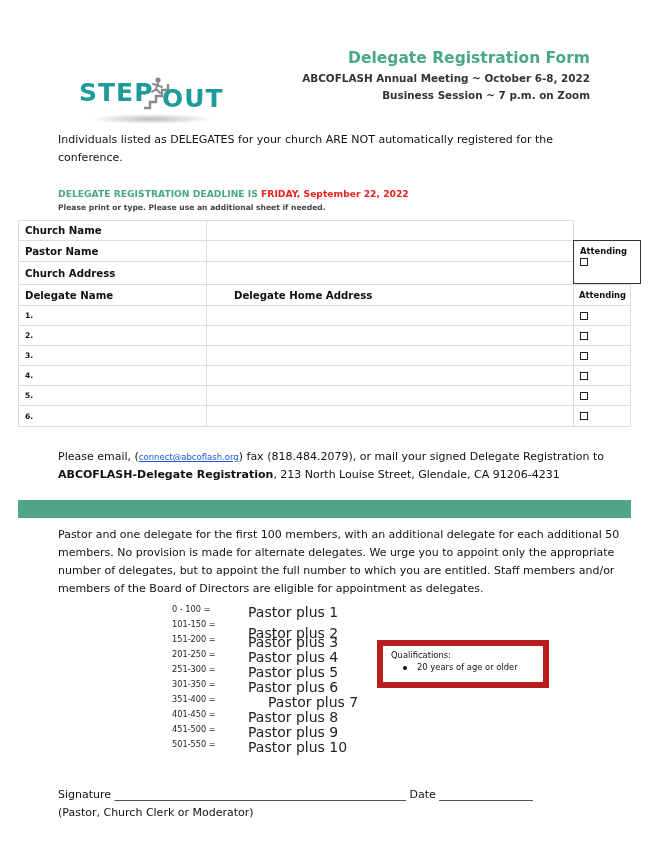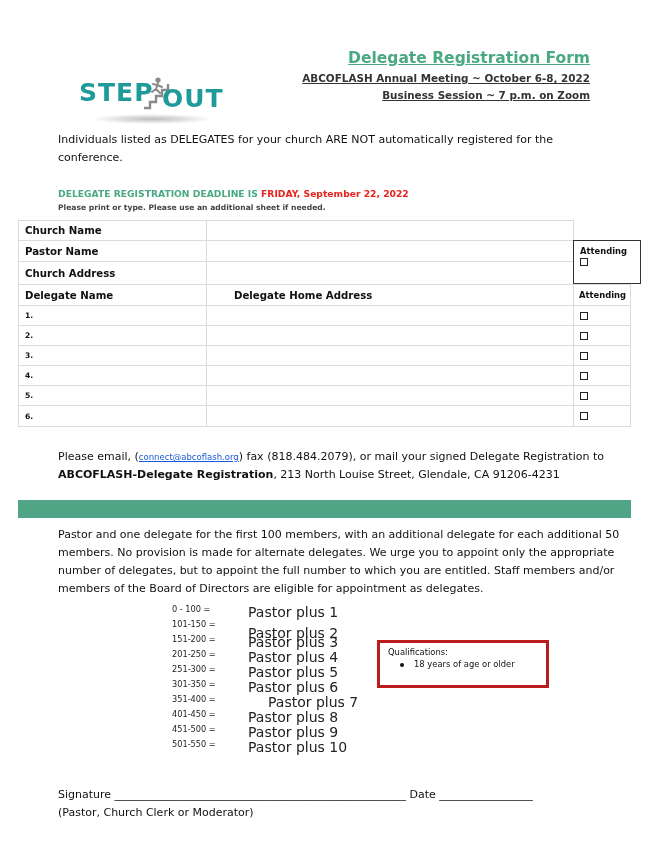--- a/index.html
+++ b/index.html
@@ -11,21 +11,21 @@
   #logo { left: 72px; top: 78px; width: 150px; height: 48px; }
   #logo .word { position: absolute; top: 0; font-family: "DejaVu Sans", sans-serif;
     font-weight: bold; font-size: 25px; color: #1f9a9a; letter-spacing: 1px; }
   #logo .w1 { left: 7px; }
   #logo .w2 { left: 90px; top: 6px; }
   #logo .stairs { position: absolute; left: 70px; top: -2px; width: 30px; height: 34px; }
   #logo .shadow { position: absolute; left: 20px; top: 36px; width: 120px; height: 10px;
     border-radius: 50%; background: radial-gradient(ellipse at center, #bdbdbd 0%, #e6e6e6 45%, rgba(255,255,255,0) 72%); }
 
   
-  .hdr { right: 60px; text-align: right; font-family: "DejaVu Sans", sans-serif; white-space: nowrap; text-decoration: underline; }
+  .hdr { right: 60px; text-align: right; font-family: "DejaVu Sans", sans-serif; white-space: nowrap; }
   #title { top: 49px; font-size: 15.5px; font-weight: bold; color: #4aa882; }
   #subtitle1 { top: 72px; font-size: 10.4px; font-weight: bold; color: #333; }
   #subtitle2 { top: 89px; font-size: 10.4px; font-weight: bold; color: #333; }
 
   
   .body-text { font-family: "DejaVu Sans", sans-serif; font-size: 11px; line-height: 18px; color: #111; }
   #intro { left: 58px; top: 131px; width: 560px; }
   #intro b { font-weight: normal; }
   #deadline { left: 58px; top: 188px; font-family: "DejaVu Sans", sans-serif; font-size: 9.2px; font-weight: bold; color: #4aa882; white-space: nowrap; }
   #deadline .red { color: #e8231d; }
@@ -50,21 +50,21 @@
 
   
   #band { left: 18px; top: 500px; width: 613px; height: 18px; background: #4fa585; }
 
   #rules { left: 58px; top: 526px; width: 566px; }
 
   
   .range { left: 172px; font-family: "DejaVu Sans", sans-serif; font-size: 8.2px; color: #222; white-space: nowrap; }
   .plus { left: 248px; font-family: "DejaVu Sans", sans-serif; font-size: 14px; color: #222; white-space: nowrap; text-align: center; }
 
-  #qual { left: 377px; top: 640px; width: 172px; height: 48px; box-sizing: border-box; border: 3px solid #b91c1c;
+  #qual { left: 377px; top: 640px; width: 172px; height: 48px; box-sizing: border-box; border: 6px solid #b91c1c;
     padding: 4px 8px; font-family: "DejaVu Sans", sans-serif; font-size: 8.4px; color: #111; }
   #qual .bullet-row { margin-top: 2px; padding-left: 12px; }
   #qual .bullet { display: inline-block; width: 4px; height: 4px; border-radius: 50%; background: #111; margin-right: 10px; vertical-align: middle; }
 
   #signature { left: 58px; top: 786px; width: 560px; white-space: pre; }
   #sig-note { left: 58px; top: 804px; }
 </style>
 </head>
 <body>
 
@@ -180,18 +180,18 @@
   <div class="abs plus" style="top:709px;">Pastor plus 8</div>
   <div class="abs range" style="top:724px;">451-500 =</div>
   <div class="abs plus" style="top:724px;">Pastor plus 9</div>
   <div class="abs range" style="top:739px;">501-550 =</div>
   <div class="abs plus" style="top:739px;">Pastor plus 10</div>
 </div>
 
 <div id="qual" class="abs">
   <div>Qualifications:</div>
   <div class="bullet-row">
-    <span class="bullet"></span><span>18 years of age or older</span>
+    <span class="bullet"></span><span>20 years of age or older</span>
   </div>
 </div>
 
 <div id="signature" class="abs body-text">Signature _____________________________________________________ Date _________________</div>
 <div id="sig-note" class="abs body-text">(Pastor, Church Clerk or Moderator)</div>
 
 </body></html>

